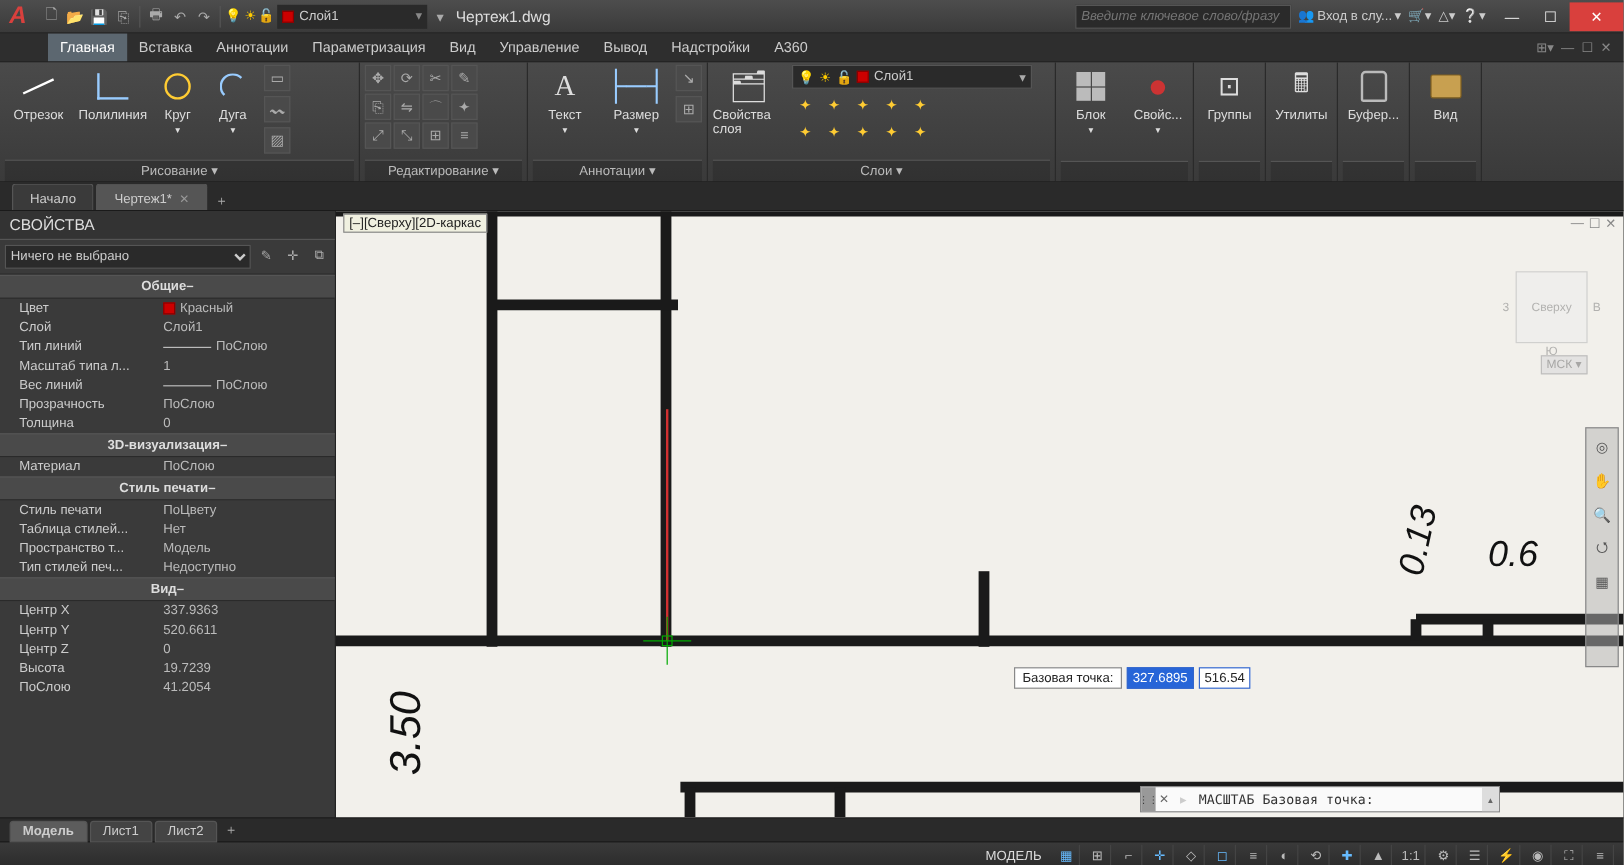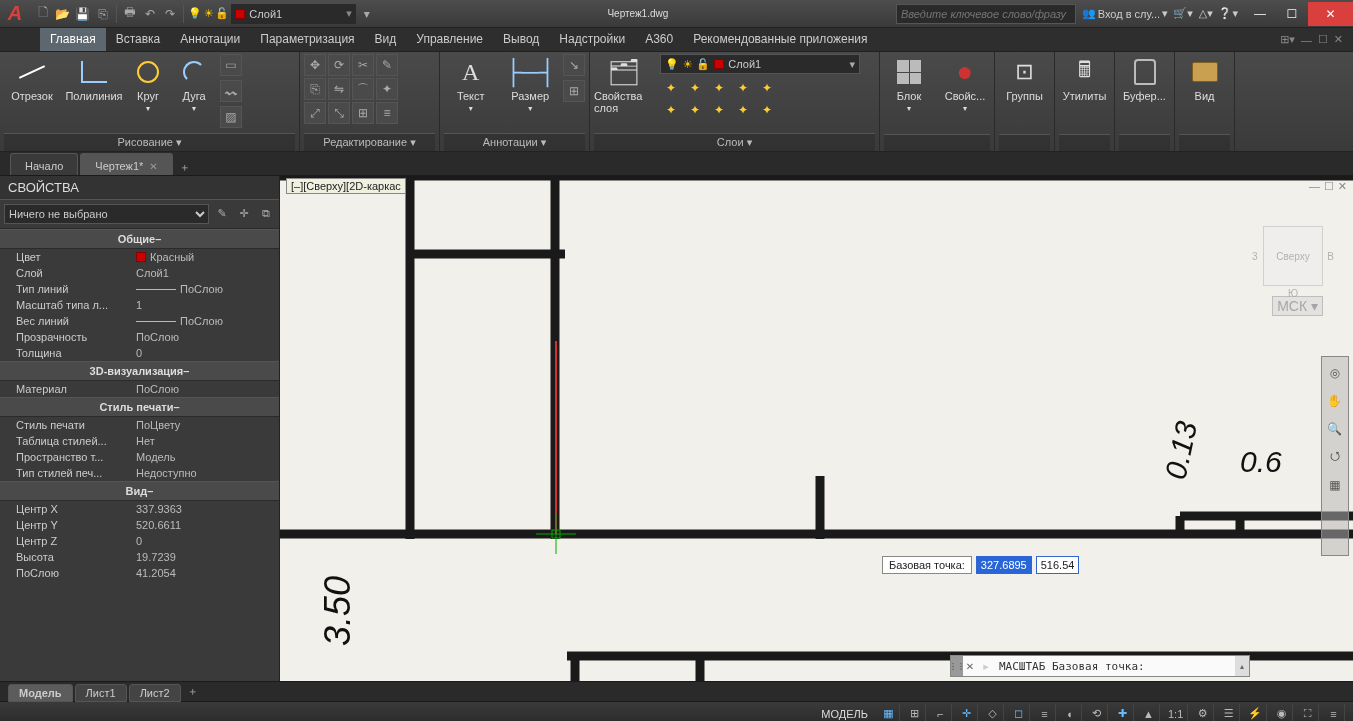--- a/index.html
+++ b/index.html
@@ -7,21 +7,21 @@
 
 
 .titlebar { height: 28px; background: linear-gradient(#4d4d4d,#3a3a3a); display: flex; align-items: center; border-bottom: 1px solid #222; }
 .app-icon { width: 30px; height: 26px; display:flex; align-items:center; justify-content:center; color:#d9403d; font-weight:bold; font-size:20px; font-style:italic; }
 .qat { display:flex; gap:2px; padding:0 4px; align-items:center; }
 .qat-btn { width:18px; height:18px; display:flex; align-items:center; justify-content:center; cursor:pointer; color:#aaa; font-size:12px; }
 .qat-sep { width:1px; height:18px; background:#555; margin:0 2px; }
 .layer-mini { display:flex; align-items:center; gap:4px; background:#2a2a2a; padding:0 4px; height:20px; }
 .layer-sw { width:10px; height:10px; background:#c00; border:1px solid #800; }
 .bulb { color:#ffcc00; font-size:11px; }
-.title-center { flex:1; text-align:center; color:#ddd; font-size:10px; }
+.title-center { flex:1; text-align:left; color:#ddd; font-size:13px; }
 .search-top { width:180px; height:20px; background:#2a2a2a; border:1px solid #555; color:#888; font-style:italic; padding:0 4px; font-size:11px; }
 .top-right { display:flex; align-items:center; gap:6px; padding:0 6px; }
 .tr-item { color:#ccc; font-size:11px; cursor:pointer; display:flex; align-items:center; gap:2px; }
 .winbtns { display:flex; }
 .winbtn { width:32px; height:24px; display:flex; align-items:center; justify-content:center; color:#eee; cursor:pointer; font-size:12px; }
 .winbtn.close { background:#d9403d; width:45px; color:#fff; }
 
 
 .ribbon-tabs { height: 24px; background: #2e2e2e; display:flex; padding-left:40px; border-bottom:1px solid #222; }
 .ribbon-tab { padding:4px 10px; color:#ccc; cursor:pointer; font-size:12px; }
@@ -61,27 +61,27 @@
 .prop-row .k { width:120px; }
 .prop-row .v { color:#bbb; display:flex; align-items:center; gap:4px; }
 .swatch-red { width:10px; height:10px; background:#c00; border:1px solid #800; }
 .line-sample { display:inline-block; width:40px; border-top:1px solid #bbb; vertical-align:middle; }
 
 
 .canvas-wrap { flex:1; position:relative; background:#4a4a4a; }
 .canvas-header { position:absolute; top:2px; left:6px; background:#f0f0e0; color:#222; font-size:11px; padding:1px 4px; border:1px solid #888; z-index:5; }
 .vp-controls { position:absolute; top:4px; right:6px; display:flex; gap:4px; color:#888; font-size:11px; z-index:5; }
 .viewcube { position:absolute; top:50px; right:30px; width:60px; height:60px; border:1px solid #bbb; background:#eee; display:flex; align-items:center; justify-content:center; color:#888; font-size:10px; opacity:.6; }
-.wcs-lbl { position:absolute; top:120px; right:30px; font-size:14px; color:#888; border:1px solid #aaa; padding:1px 4px; background:#ddd; opacity:.7; }
+.wcs-lbl { position:absolute; top:120px; right:30px; font-size:10px; color:#888; border:1px solid #aaa; padding:1px 4px; background:#ddd; opacity:.7; }
 .navbar { position:absolute; right:4px; top:180px; width:28px; height:200px; background:rgba(180,180,180,.5); border:1px solid #888; display:flex; flex-direction:column; align-items:center; gap:8px; padding:6px 0; }
 .navbar div { width:20px; height:20px; display:flex; align-items:center; justify-content:center; color:#555; font-size:12px; }
 .drawing { position:absolute; inset:0; background:#f2f0eb; }
 .drawing svg { width:100%; height:100%; }
 
-.coord-box { position:absolute; left:602px; top:380px; display:flex; gap:4px; align-items:center; font-size:11px; }
+.coord-box { position:absolute; left:565px; top:380px; display:flex; gap:4px; align-items:center; font-size:11px; }
 .coord-box .lbl { background:#fff; border:1px solid #888; padding:2px 6px; color:#222; }
 .coord-box .val { background:#fff; border:1px solid #36c; padding:2px 4px; color:#222; }
 .coord-box .val.sel { background:#2765d8; color:#fff; }
 
 .cmdline-over { position:absolute; bottom:4px; left:670px; display:flex; align-items:center; background:#fafafa; border:1px solid #888; height:22px; width:300px; }
 .cmdline-over .handle { width:12px; background:#999; height:100%; display:flex; align-items:center; justify-content:center; color:#333; font-size:8px; }
 .cmdline-over .x { width:14px; text-align:center; color:#666; font-size:10px; }
 .cmdline-over .icon { width:18px; text-align:center; }
 .cmdline-over .cmd { flex:1; font-family:monospace; font-size:11px; color:#333; padding:0 4px; border:none; background:transparent; }
 .cmdline-over .dd { width:14px; text-align:center; color:#666; background:#ddd; height:100%; display:flex; align-items:center; justify-content:center; font-size:8px; }
@@ -149,21 +149,20 @@
 <div class="ribbon-tabs">
   <div class="ribbon-tab active">Главная</div>
   <div class="ribbon-tab">Вставка</div>
   <div class="ribbon-tab">Аннотации</div>
   <div class="ribbon-tab">Параметризация</div>
   <div class="ribbon-tab">Вид</div>
   <div class="ribbon-tab">Управление</div>
   <div class="ribbon-tab">Вывод</div>
   <div class="ribbon-tab">Надстройки</div>
   <div class="ribbon-tab">A360</div>
-  <div class="ribbon-tab">Рекомендованные приложения</div>
   <div class="extras">
     <span style="color:#888">⊞▾</span>
     <span style="color:#888">—</span>
     <span style="color:#888">☐</span>
     <span style="color:#888">✕</span>
   </div>
 </div>
 
 <div class="ribbon">
   <div class="panel" style="width:300px">

